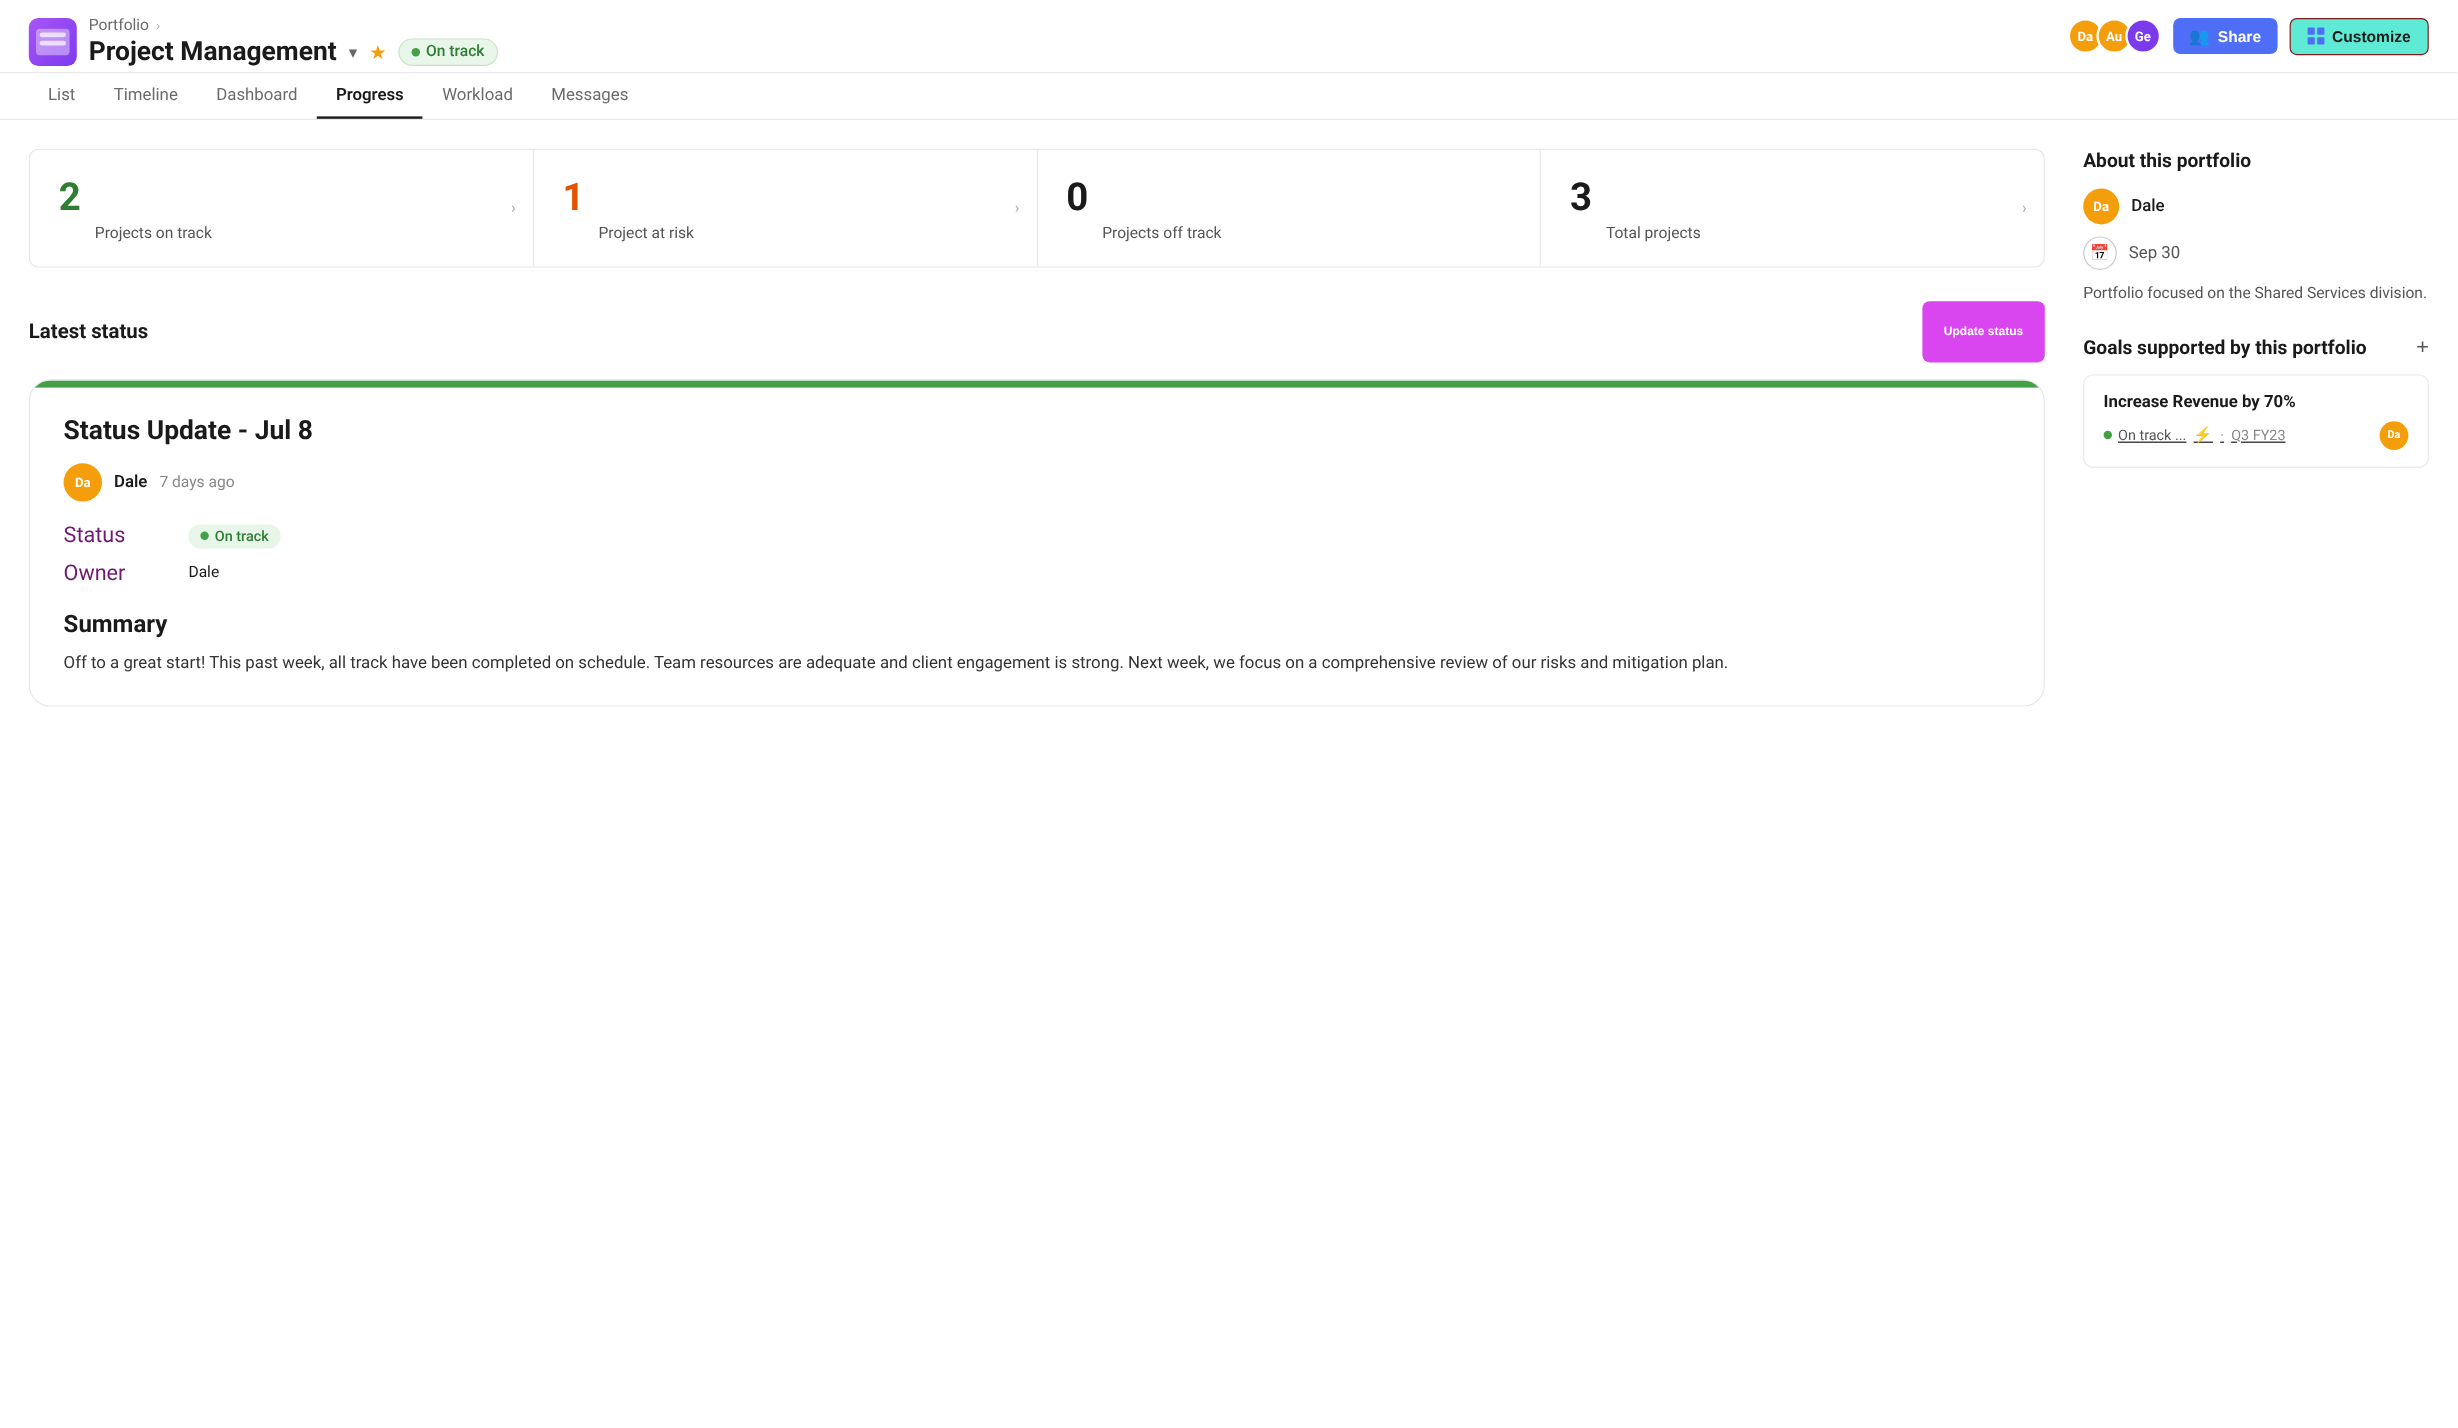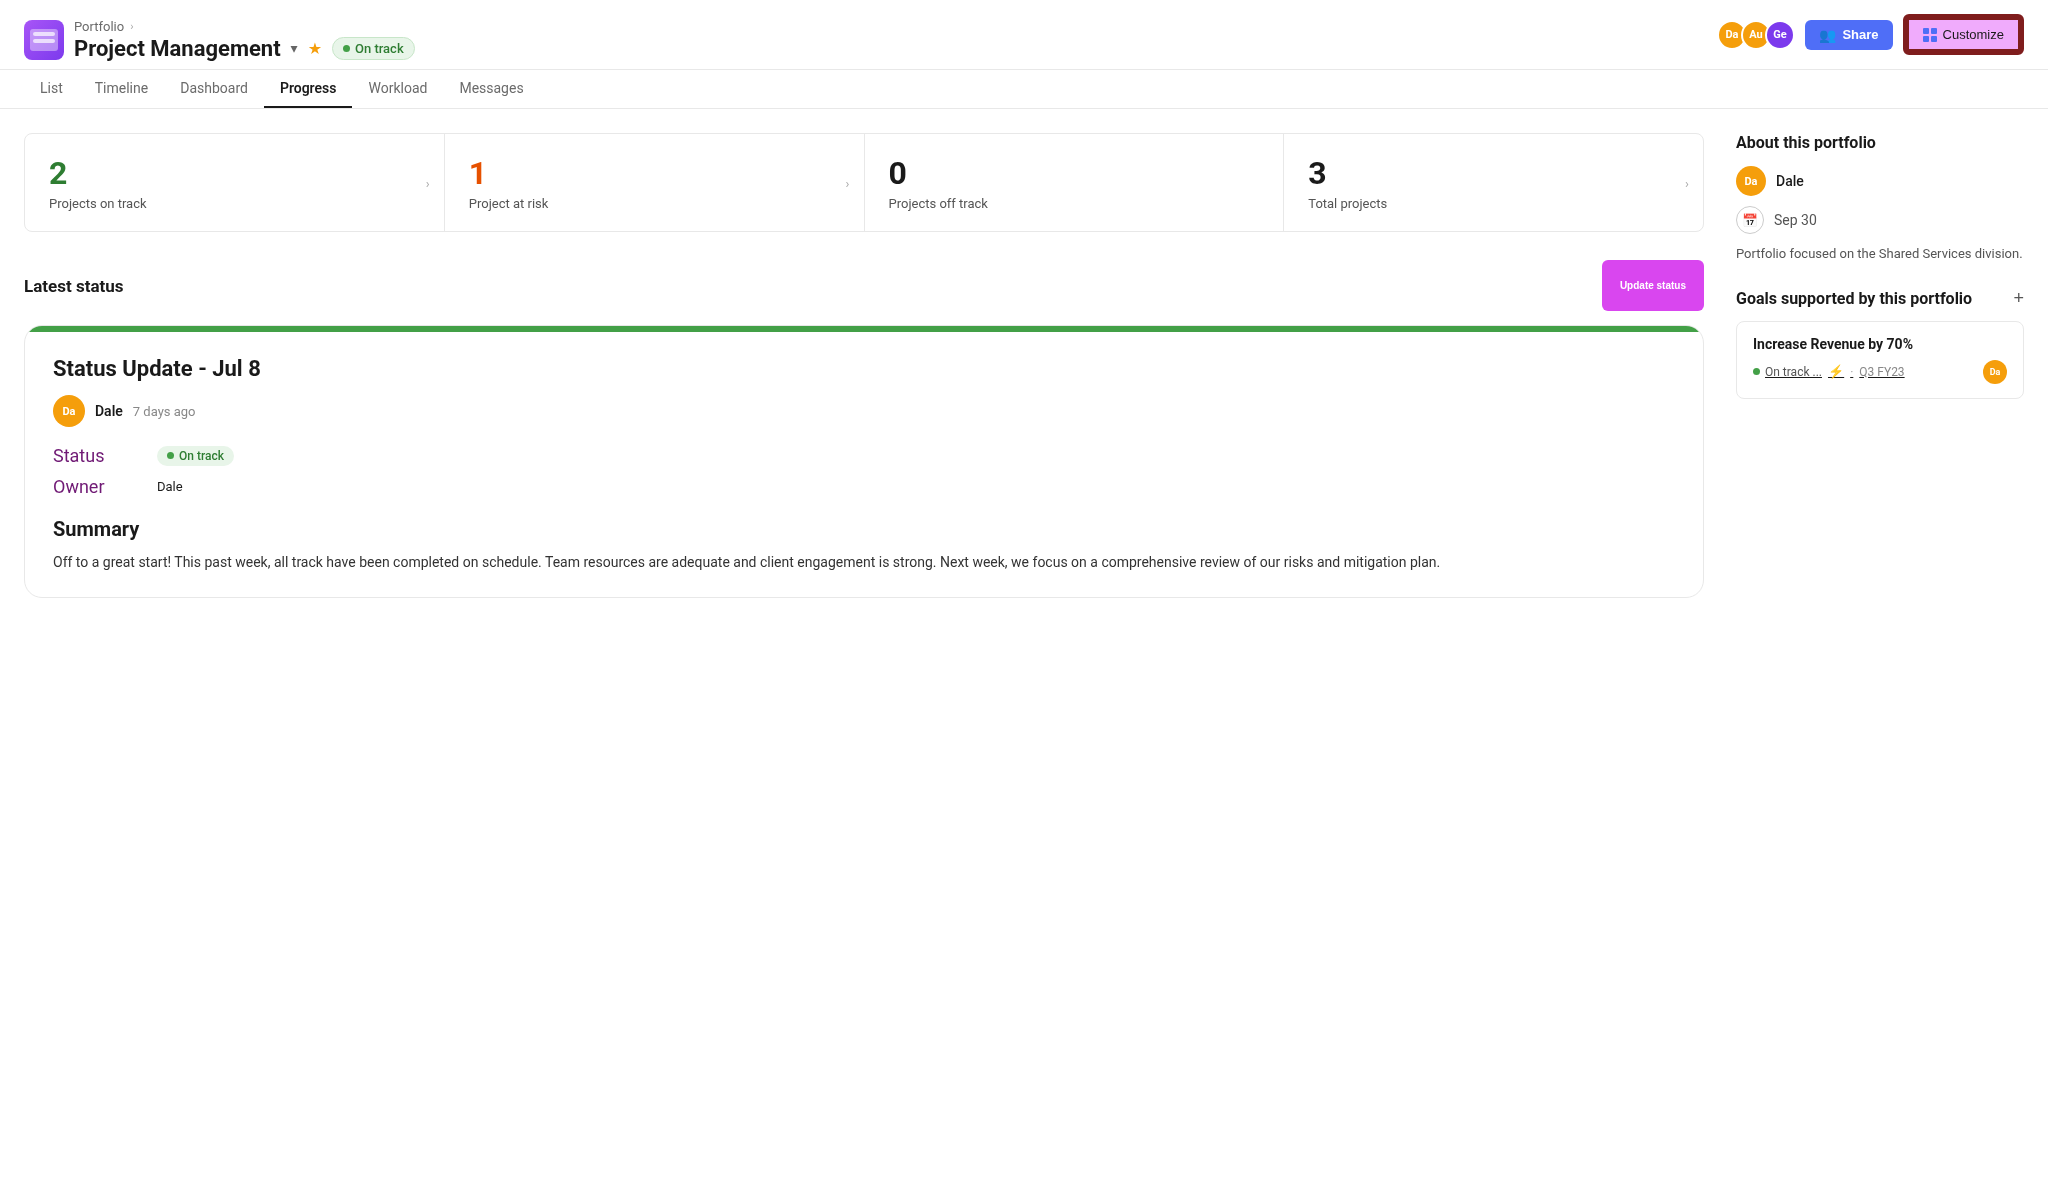--- a/index.html
+++ b/index.html
@@ -21,41 +21,41 @@
     .on-track-badge { display: flex; align-items: center; gap: 5px; background: #e8f5e9; border: 1px solid #c8e6c9; border-radius: 20px; padding: 3px 10px; font-size: 13px; color: #2e7d32; font-weight: 500; }
     .on-track-dot { width: 7px; height: 7px; border-radius: 50%; background: #43a047; }
     .header-right { display: flex; align-items: center; gap: 10px; margin-bottom: 14px; }
     .avatars { display: flex; }
     .avatar { width: 30px; height: 30px; border-radius: 50%; border: 2px solid #fff; display: flex; align-items: center; justify-content: center; font-size: 11px; font-weight: 700; color: #fff; margin-left: -6px; }
     .avatar:first-child { margin-left: 0; }
     .avatar-da { background: #f59e0b; }
     .avatar-au { background: #f59e0b; }
     .avatar-ge { background: #7c3aed; }
     .btn-share { display: flex; align-items: center; gap: 6px; background: #4f6ef7; color: #fff; border: none; border-radius: 6px; padding: 7px 14px; font-size: 13px; font-weight: 600; cursor: pointer; }
-    .btn-customize { display: flex; align-items: center; gap: 6px; background: #f0abfc; color: #1a1a1a; border: 6px solid #7f1d1d; border-radius: 6px; padding: 7px 14px; font-size: 13px; font-weight: 400; cursor: pointer; }
+    .btn-customize { display: flex; align-items: center; gap: 6px; background: #5eead4; color: #1a1a1a; border: 1px solid #7f1d1d; border-radius: 6px; padding: 7px 14px; font-size: 13px; font-weight: 700; cursor: pointer; }
 
     
     .nav-tabs { display: flex; gap: 0; padding: 0 24px; border-bottom: 1px solid #e8e8e8; margin-top: 0; }
     .nav-tab { padding: 10px 16px; font-size: 14px; color: #6b6b6b; cursor: pointer; border-bottom: 2px solid transparent; text-decoration: none; }
     .nav-tab.active { color: #1a1a1a; border-bottom: 2px solid #1a1a1a; font-weight: 600; }
 
     
     .main { display: flex; gap: 0; padding: 24px 24px 0 24px; }
     .main-left { flex: 1; min-width: 0; }
     .main-right { width: 320px; flex-shrink: 0; padding-left: 32px; }
 
     
     .stats-row { display: flex; gap: 0; border: 1px solid #e8e8e8; border-radius: 8px; overflow: hidden; margin-bottom: 28px; }
     .stat-card { flex: 1; padding: 20px 24px; border-right: 1px solid #e8e8e8; position: relative; cursor: pointer; }
     .stat-card:last-child { border-right: none; }
     .stat-number { font-size: 32px; font-weight: 700; margin-bottom: 4px; }
     .stat-number.green { color: #2e7d32; }
     .stat-number.orange { color: #e65100; }
     .stat-number.black { color: #1a1a1a; }
-    .stat-label { font-size: 13px; color: #555; }
+    .stat-label { font-size: 13px; color: #555; margin-left: 30px; }
     .stat-arrow { position: absolute; right: 14px; top: 50%; transform: translateY(-50%); color: #aaa; font-size: 13px; }
 
     
     .section-header { display: flex; align-items: center; justify-content: space-between; margin-bottom: 14px; }
     .section-title { font-size: 17px; font-weight: 700; color: #1a1a1a; }
     .btn-update { background: #d946ef; color: #fff; border: none; border-radius: 6px; padding: 20px 18px; font-size: 10px; font-weight: 600; cursor: pointer; }
 
     
     .status-card { border: 1px solid #e8e8e8; border-radius: 18px; overflow: hidden; }
     .status-card-top-bar { height: 6px; background: #43a047; }

